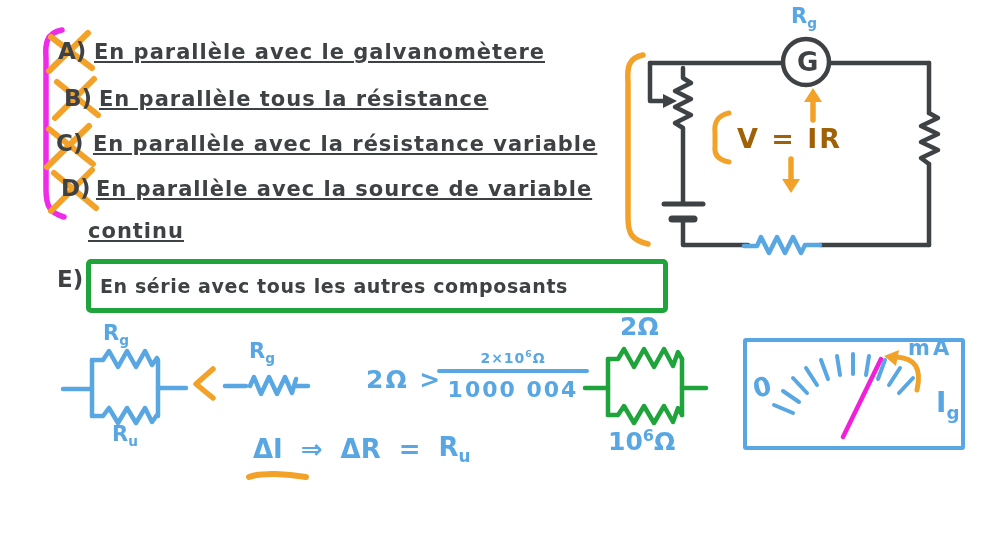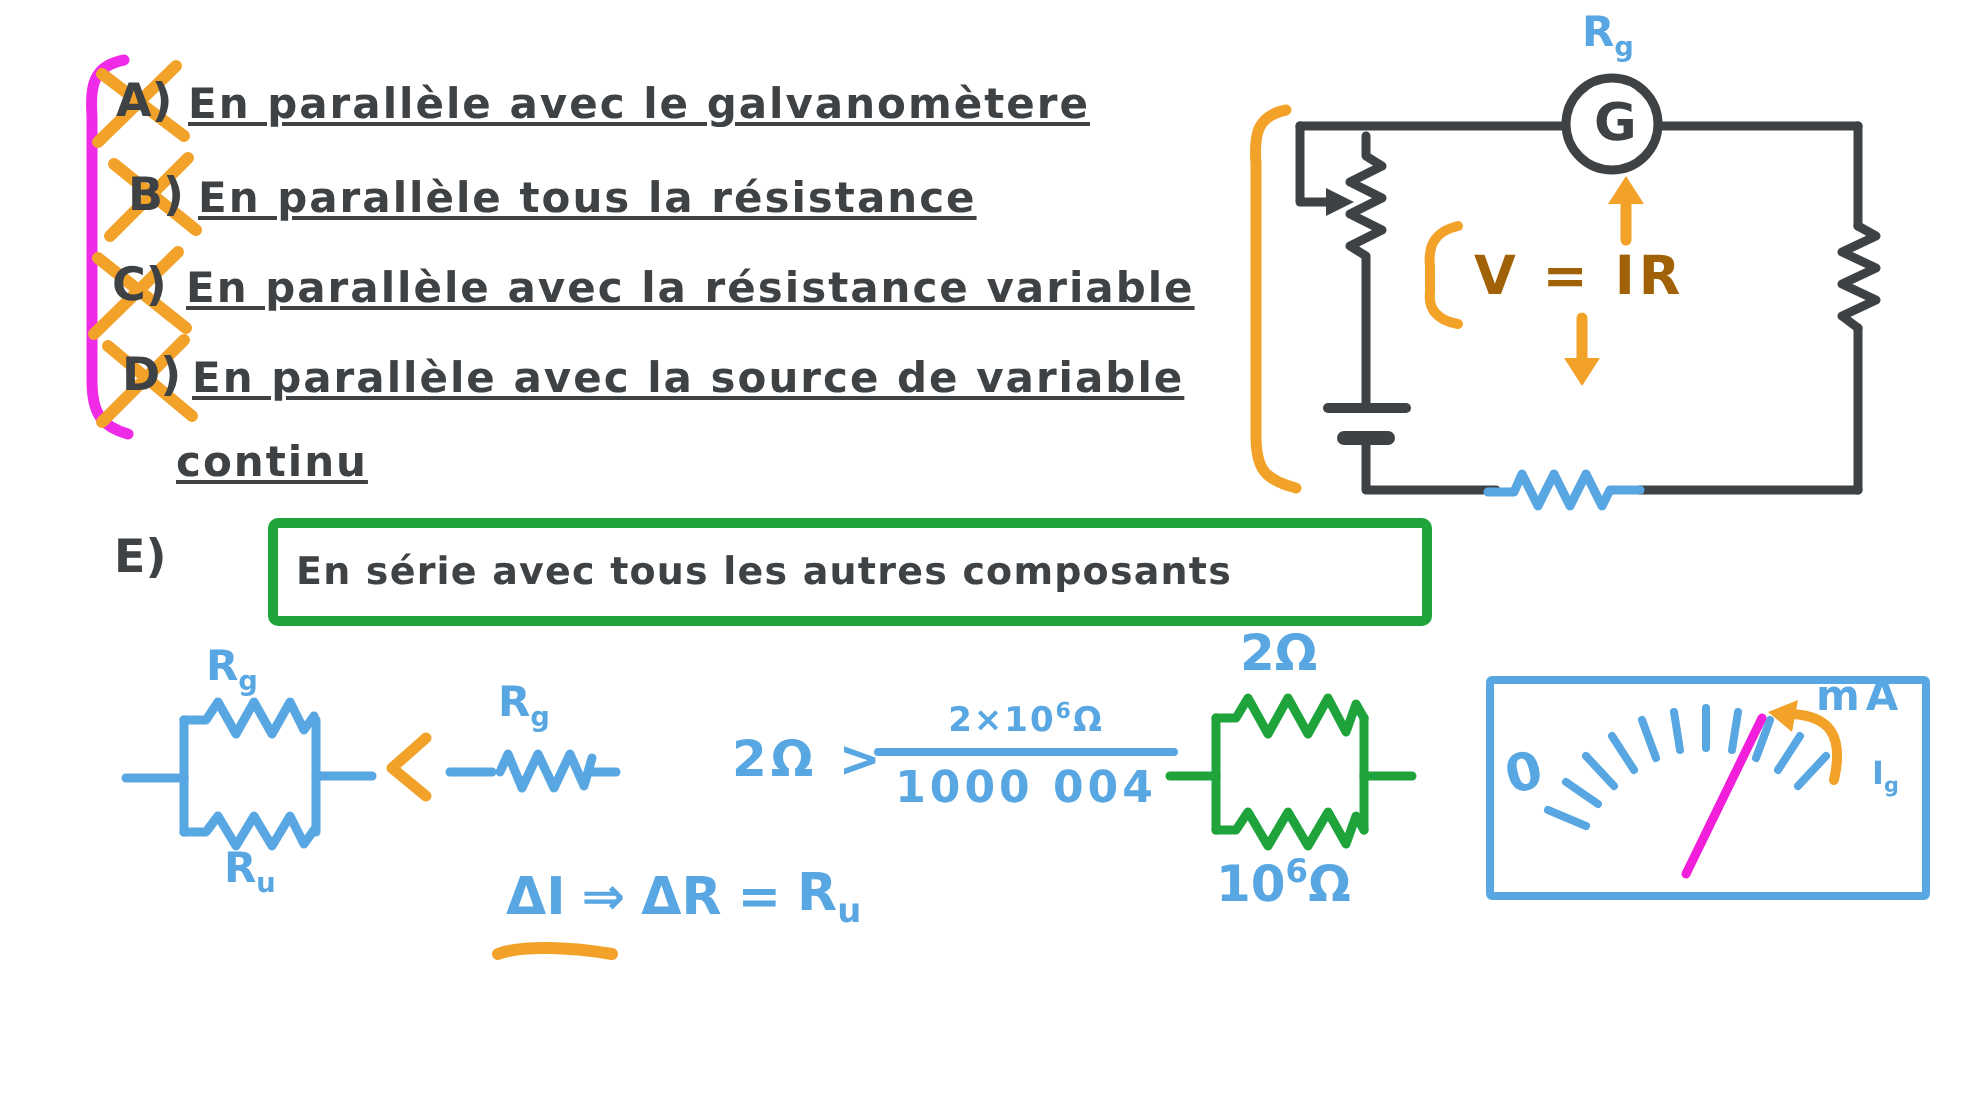--- a/index.html
+++ b/index.html
@@ -9,34 +9,34 @@
   }
   .layer { position:absolute; left:0; top:0; width:992px; height:558px; pointer-events:none; }
   .txt { position:absolute; white-space:nowrap; line-height:1; }
   .ink   { color:#3f4245; font-weight:700; }
   .blue  { color:#58a7e3; font-weight:700; }
   .greent{ color:#a16207; font-weight:700; }
   .opt   { font-size:21px; letter-spacing:1px;text-decoration:underline; }
   .letter{ font-size:23px; }
   .answer-box {
     position:absolute; left:86px; top:259px; width:572px; height:44px;
-    border:5px solid #1fa43c; border-radius:5px; display:flex; align-items:center;margin-left:48px;
+    border:5px solid #1fa43c; border-radius:5px; display:flex; align-items:center;
   }
   .answer-box .txt-in { margin-left:9px; font-size:19px; letter-spacing:0.6px; color:#3f4245; font-weight:700; white-space:nowrap; }
   .meter-frame {
     position:absolute; left:743px; top:338px; width:214px; height:104px;
     border:4px solid #58a7e3; border-radius:3px;
   }
   sub { font-size:0.65em; font-weight:700; }
   sup { font-size:0.65em; font-weight:700; }
   .frac { position:absolute; left:437px; top:349px; width:152px; text-align:center; color:#58a7e3; font-weight:700; }
-  .frac .num { font-size:17px; letter-spacing:1px; }
+  .frac .num { font-size:14px; letter-spacing:1px; }
   .frac .bar { height:0; border-top:4px solid #58a7e3; border-radius:2px; margin:3px 0 4px 0; }
   .frac .den { font-size:22px; letter-spacing:2px; }
-  .delta-row { position:absolute; left:253px; top:432px; display:flex; gap:8px; align-items:center;
+  .delta-row { position:absolute; left:253px; top:432px; display:flex; gap:18px; align-items:center;
                color:#58a7e3; font-weight:700; font-size:26px; }
   .zero { transform:rotate(-14deg); }
 </style>
 </head>
 <body>
 
 <div class="stage">
 
   <svg class="layer" viewBox="0 0 992 558">
 
@@ -157,15 +157,15 @@
     <span>=</span>
     <span><span>R</span><sub>u</sub></span>
   </div>
 
   <span class="txt blue" style="left:620px;top:314px;font-size:25px">2Ω</span>
   <span class="txt blue" style="left:608px;top:428px;font-size:25px"><span>10</span><sup>6</sup><span>Ω</span></span>
 
   <div class="meter-frame"></div>
   <span class="txt blue zero" style="left:753px;top:374px;font-size:26px">0</span>
   <span class="txt blue" style="left:908px;top:338px;font-size:21px;letter-spacing:3px">mA</span>
-  <span class="txt blue" style="left:936px;top:379px;font-size:16px"><span>I</span><sub>g</sub></span>
+  <span class="txt blue" style="left:936px;top:389px;font-size:28px"><span>I</span><sub>g</sub></span>
 
 </div>
 
 </body></html>

